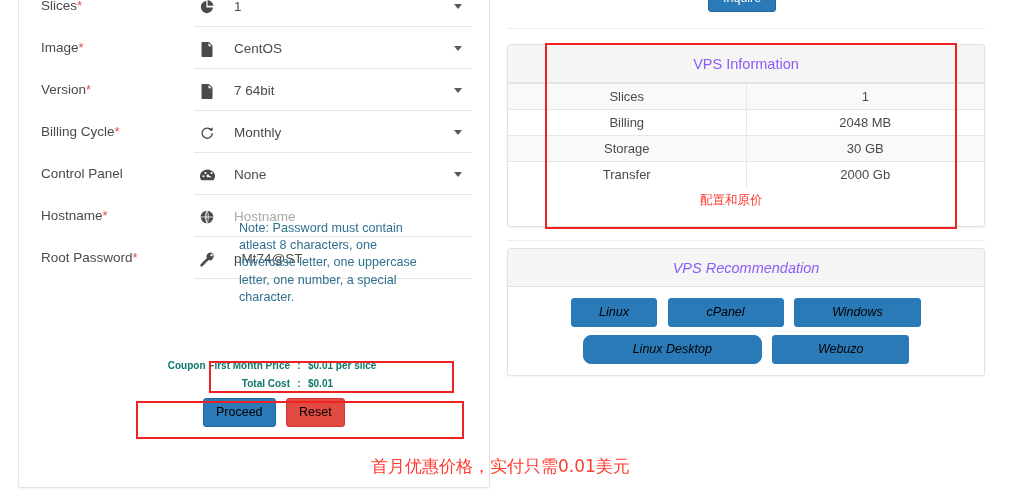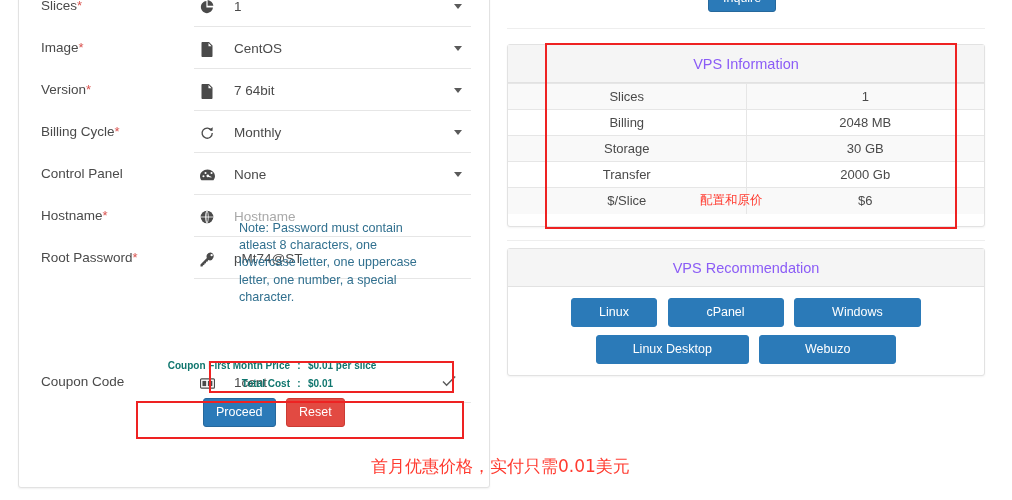--- a/index.html
+++ b/index.html
@@ -118,21 +118,21 @@
   }
   .price-label { width: 146px; text-align: right; padding-right: 0; }
   .price-colon { width: 18px; text-align: center; font-weight: bold; }
   .price-value { text-align: left; }
 
   
   #btn-row { position: absolute; left: 184px; top: 447px; }
   .btn {
     display: inline-block;
     font-size: 12.5px;
-    color: #ffffff;
+    color: #000000;
     padding: 6px 12px;
     border: 1px solid transparent;
     border-radius: 3px;
     cursor: pointer;
     line-height: 1.2;
   }
   .btn-proceed { background: #2b7ab8; border-color: #26689c; margin-right: 6px; }
   .btn-reset { background: #e24a42; border-color: #cb3b33; }
 
   
@@ -167,21 +167,21 @@
   #hr2 { top: 240px; }
 
   .panel {
     position: absolute;
     background: #ffffff;
     border: 1px solid #e2e2e2;
     border-radius: 3px;
     box-shadow: 0 1px 2px rgba(0,0,0,.05);
   }
   #vps-info-panel { left: 507px; top: 44px; width: 478px; height: 183px; }
-  #vps-reco-panel { left: 507px; top: 248px; width: 478px; height: 128px; }
+  #vps-reco-panel { left: 507px; top: 248px; width: 478px; height: 128px; font-style: italic; }
 
   .panel-heading {
     height: 38px;
     background: #f5f5f5;
     border-bottom: 1px solid #e2e2e2;
     display: flex; align-items: center; justify-content: center;
     font-size: 14.5px;
     color: #8b5cf6;
   }
 
@@ -204,32 +204,32 @@
 
   #reco-body {
     padding: 11px 0 0 0;
     text-align: center;
   }
   .reco-btn {
     display: inline-block;
     background: #2b7ab8;
     border: 1px solid #2b7ab8;
     border-radius: 3px;
-    color: #ffffff;
+    color: #000000;
     font-size: 12.5px;
     text-align: center;
     padding: 6px 0;
     margin: 0 3px 8px 3px;
     cursor: pointer;
     line-height: 1.2;
   }
   .reco-w1 { width: 86px; }
   .reco-w2 { width: 116px; }
   .reco-w3 { width: 127px; }
-  .reco-w4 { width: 153px; }
+  .reco-w4 { width: 179px; border-radius: 8px; }
   .reco-w5 { width: 137px; }
 </style>
 </head>
 <body>
 
 <div id="screen">
 
   <div id="left-panel">
 
     <div class="form-row" style="top:36px;">
@@ -320,39 +320,20 @@
           <svg width="15" height="15" viewBox="0 0 16 16">
               <path fill="#4a4a4a" d="M11.2.6a4.2 4.2 0 0 0-3.9 5.8L.5 13.2v2.2h2.2l.5-1.4 1.4-.3.3-1.4 1.4-.4.3-1.4 1.5-.4.6-1.5a4.2 4.2 0 1 0 3-8zm1.2 3.9a1.2 1.2 0 1 1 0-2.5 1.2 1.2 0 0 1 0 2.5z"></path>
             </svg>
         </span>
         <span class="field-value">pMt74@ST</span>
       </div>
     </div>
 
     <div id="note-text">Note: Password must contain atleast 8 characters, one lowercase letter, one uppercase letter, one number, a special character.</div>
 
-    <div class="form-row" style="top:412px;">
-      <div class="form-label">Coupon Code</div>
-      <div class="field">
-        <span class="field-icon">
-          <svg width="15" height="11" viewBox="0 0 16 11">
-              <rect x=".6" y=".6" width="14.8" height="9.8" rx="1" fill="none" stroke="#4a4a4a" stroke-width="1.2"></rect>
-              <rect x="2.6" y="2.7" width="4" height="5.6" fill="#4a4a4a"></rect>
-              <rect x="8.4" y="2.7" width="1.3" height="5.6" fill="#4a4a4a"></rect>
-              <rect x="11" y="2.7" width="2.2" height="5.6" fill="#4a4a4a"></rect>
-            </svg>
-        </span>
-        <span class="field-value">1cent</span>
-        <span class="check-mark">
-          <svg width="16" height="16" viewBox="0 0 16 16">
-              <path fill="none" stroke="#5a5a5a" stroke-width="1.4" d="M2 8.5l3.6 3.8L14.2 3.4"></path>
-            </svg>
-        </span>
-      </div>
-    </div>
 
     <div id="coupon-price-block">
       <div class="price-line">
         <span class="price-label">Coupon First Month Price</span>
         <span class="price-colon">:</span>
         <span class="price-value">$0.01 per slice</span>
       </div>
       <div class="price-line">
         <span class="price-label">Total Cost</span>
         <span class="price-colon">:</span>
@@ -387,24 +368,20 @@
           <td class="val">2048 MB</td>
         </tr>
         <tr>
           <td class="key">Storage</td>
           <td class="val">30 GB</td>
         </tr>
         <tr>
           <td class="key">Transfer</td>
           <td class="val">2000 Gb</td>
         </tr>
-        <tr>
-          <td class="key">$/Slice</td>
-          <td class="val">$6</td>
-        </tr>
       </tbody>
     </table>
   </div>
 
   <div class="red-box" id="vps-info-highlight"></div>
   <div class="cn-note" id="cn-table">配置和原价</div>
 
   <div class="hr-divider" id="hr2"></div>
 
   <div class="panel" id="vps-reco-panel">

